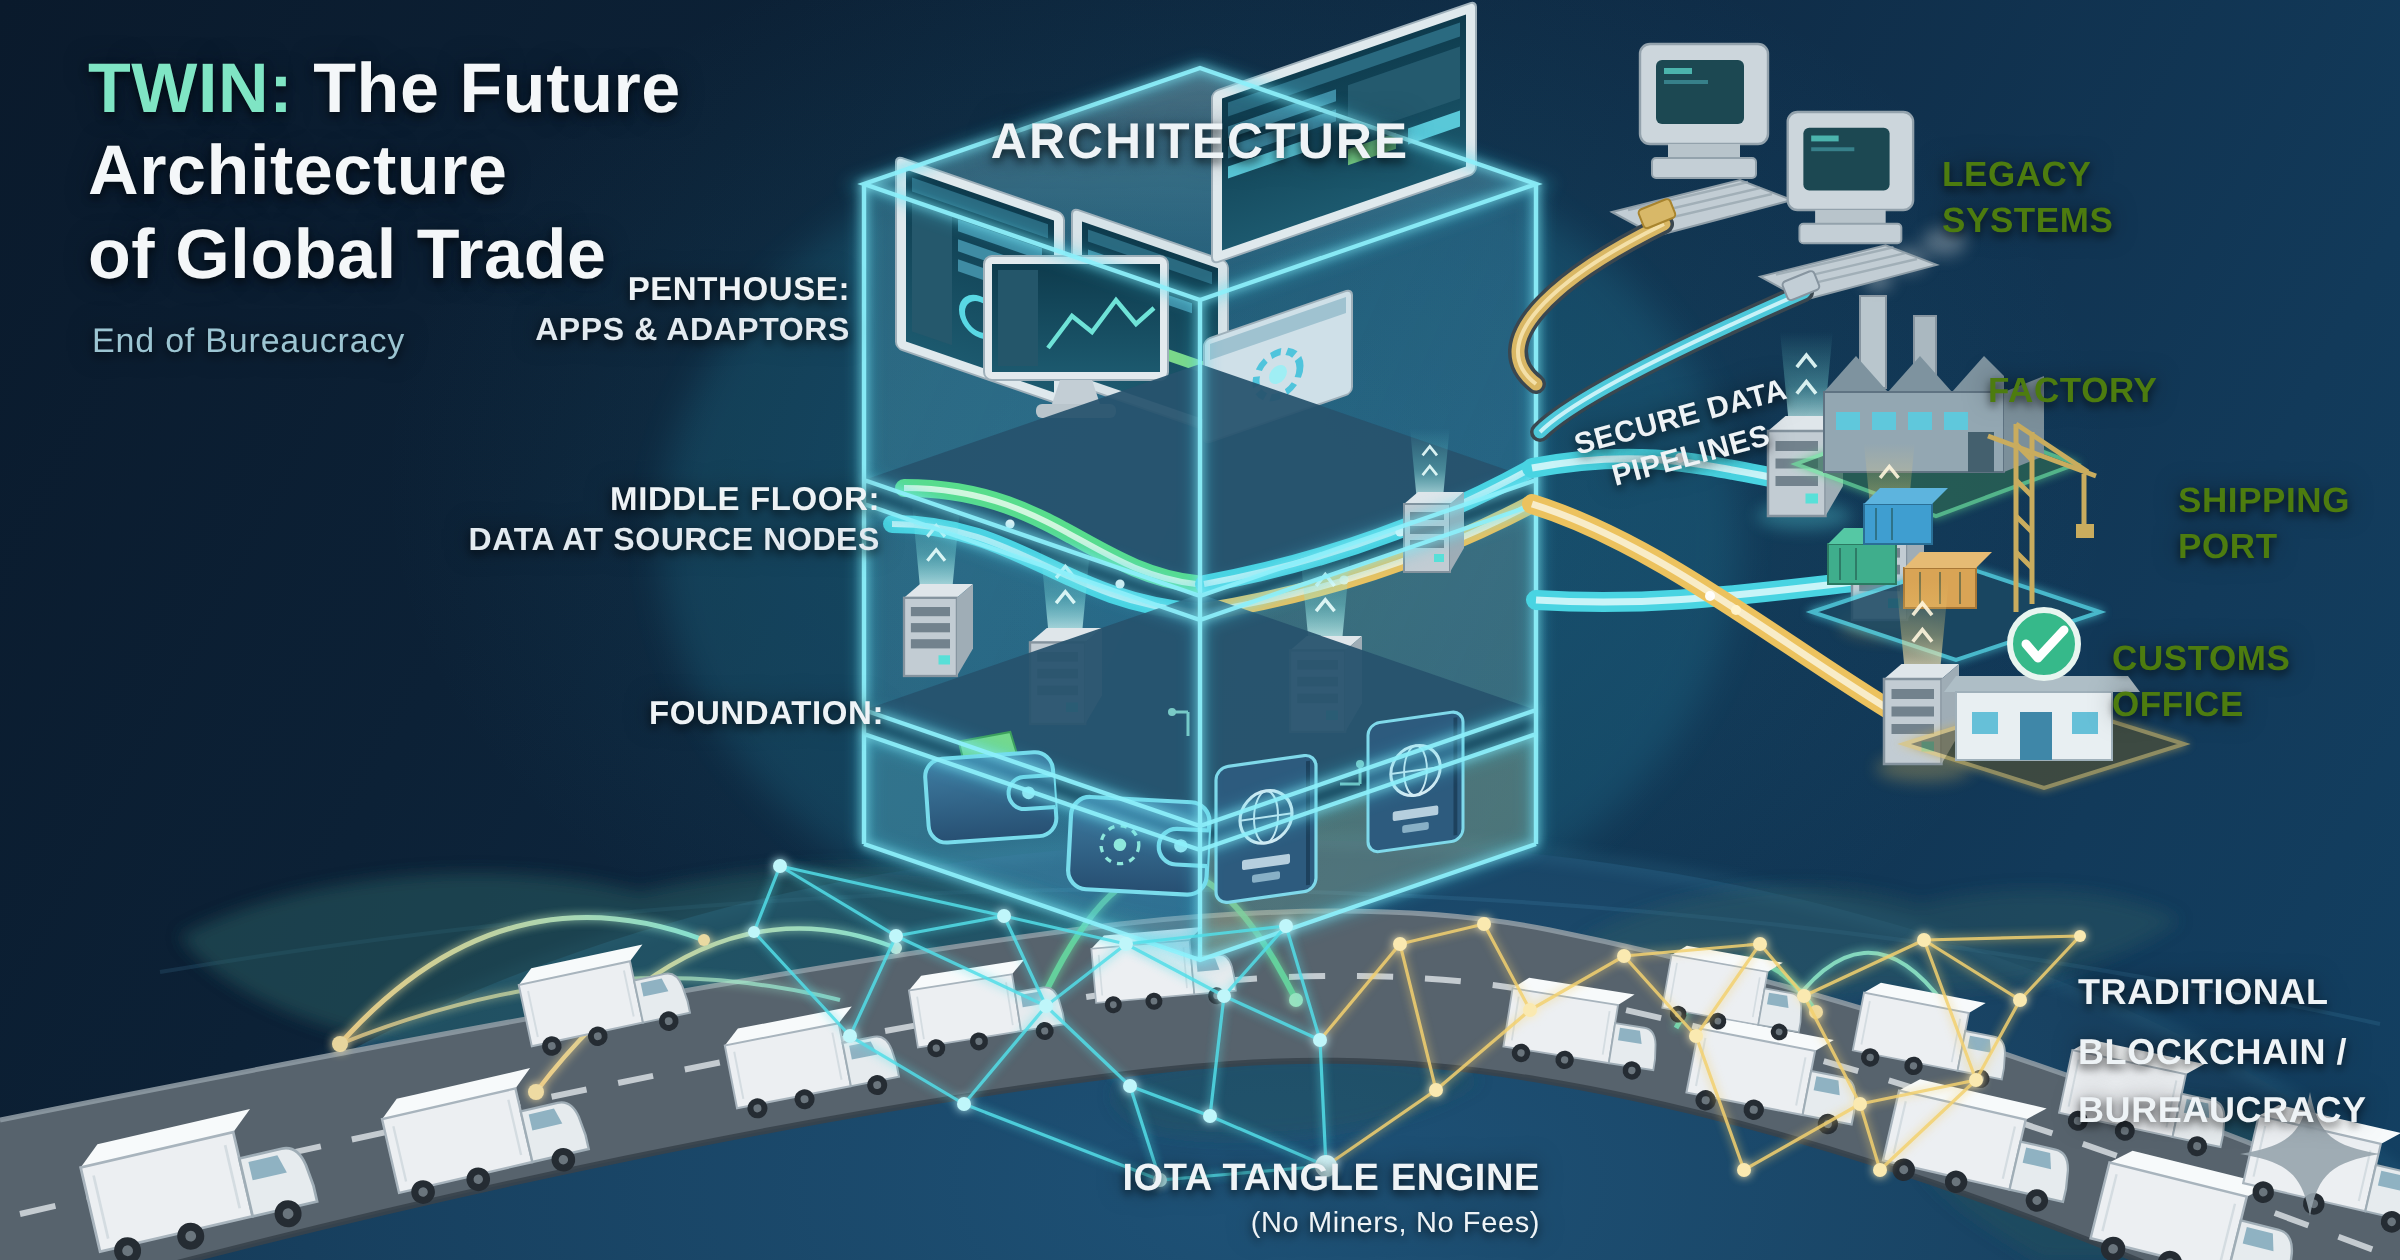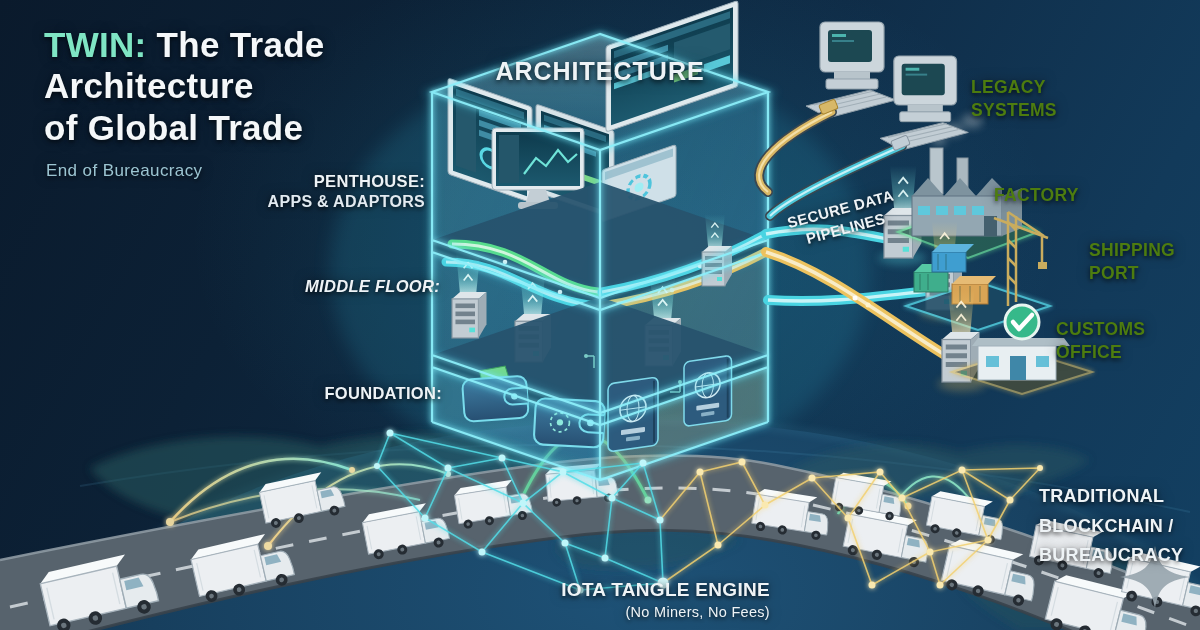--- a/index.html
+++ b/index.html
@@ -12,25 +12,25 @@
     content:"";position:absolute;inset:0;
     background:radial-gradient(620px 420px at 52% 38%, rgba(47,168,200,.18), rgba(0,0,0,0) 70%);
     pointer-events:none;
   }
   .stage{position:absolute;left:0;top:0;width:1200px;height:630px;}
   .lbl{position:absolute;font-weight:700;color:#eef3f6;line-height:1.2;
        text-shadow:0 2px 4px rgba(0,0,0,.6),0 0 12px rgba(0,15,30,.5);letter-spacing:.3px;}
   .title{left:44px;top:24px;font-size:35px;line-height:1.18;color:#f4f7f9;font-weight:700;}
   .title .accent{color:#7fe5c4;}
   .subtitle{left:46px;top:161px;font-size:17px;color:#9cc5d2;font-weight:400;letter-spacing:.4px;}
-  .layer{text-align:right;margin-top:36px;}
+  .layer{text-align:right;}
   .layer .name{font-size:16.5px;}
   .layer .desc{font-size:16px;color:#e2eaf0;}
   .penthouse{left:205px;top:136px;width:220px;}
-  .middlefloor{left:225px;top:241px;width:215px;font-style:italic;}
+  .middlefloor{left:225px;top:241px;width:215px;}
   .foundation{left:245px;top:348px;width:197px;}
   .cube-label{left:455px;top:56px;width:290px;text-align:center;font-size:25px;letter-spacing:1px;line-height:1.25;
               text-shadow:0 2px 5px rgba(0,0,0,.7),0 0 14px rgba(0,40,60,.6);}
   .pipes-lbl{left:770px;top:199px;width:146px;text-align:center;font-size:15px;line-height:1.3;
              transform:rotate(-15deg);}
   .site{font-size:17.5px;line-height:1.3;color:#4d7c0f;}
   .legacy{left:971px;top:76px;}
   .factory{left:994px;top:184px;text-align:right;}
   .shipping{left:1061px;top:239px;margin-left:28px;}
   .customs{left:1056px;top:318px;}
@@ -460,32 +460,33 @@
       <circle cx="1010" cy="500" r="3.5"></circle>
         <circle cx="940" cy="585" r="3.5"></circle>
         <circle cx="1040" cy="468" r="3"></circle>
     </g>
   </g>
 
   <path d="M1155,546 C1159,567 1166,573 1190,577 C1166,581 1159,587 1155,608 C1151,587 1144,581 1120,577 C1144,573 1151,567 1155,546 Z" fill="#97a4ad" opacity=".9"></path>
 </svg>
 
 <div class="lbl title">
-  <div><span class="accent">TWIN:</span><span> The Trade</span></div>
+  <div><span class="accent">TWIN:</span><span> The Future</span></div>
   <div>Architecture</div>
   <div>of Global Trade</div>
 </div>
 <div class="lbl subtitle">End of Bureaucracy</div>
 
 <div class="lbl layer penthouse">
   <div class="name">PENTHOUSE:</div>
   <div class="desc">APPS &amp; ADAPTORS</div>
 </div>
 <div class="lbl layer middlefloor">
   <div class="name">MIDDLE FLOOR:</div>
+  <div class="desc">DATA AT SOURCE NODES</div>
 </div>
 <div class="lbl layer foundation">
   <div class="name">FOUNDATION:</div>
 </div>
 
 <div class="lbl cube-label">
   <div>ARCHITECTURE</div>
 </div>
 
 <div class="lbl pipes-lbl">

